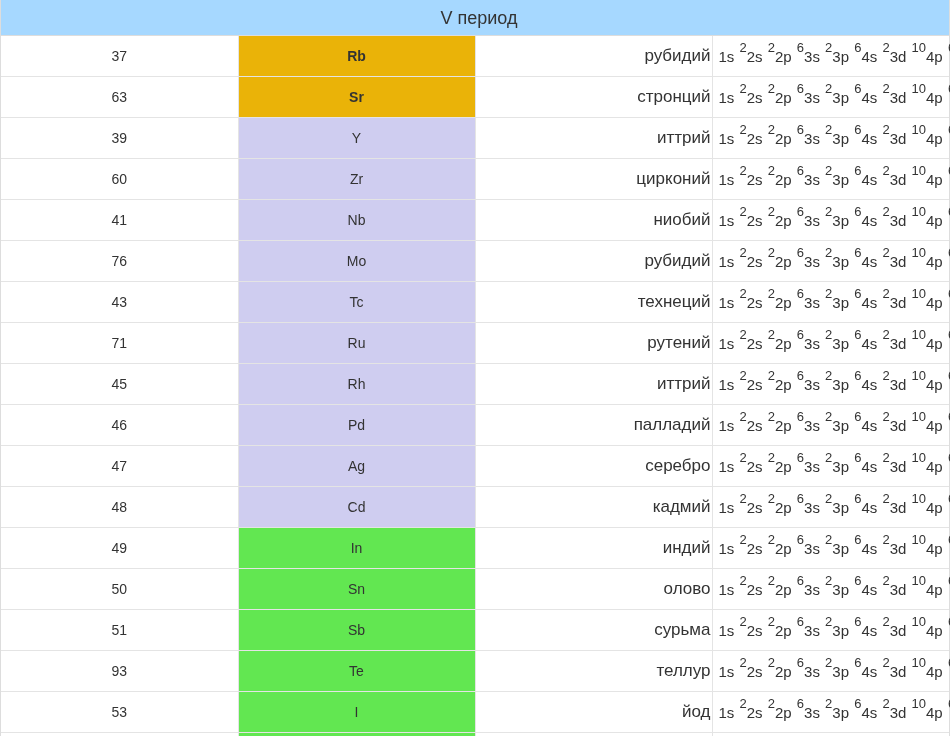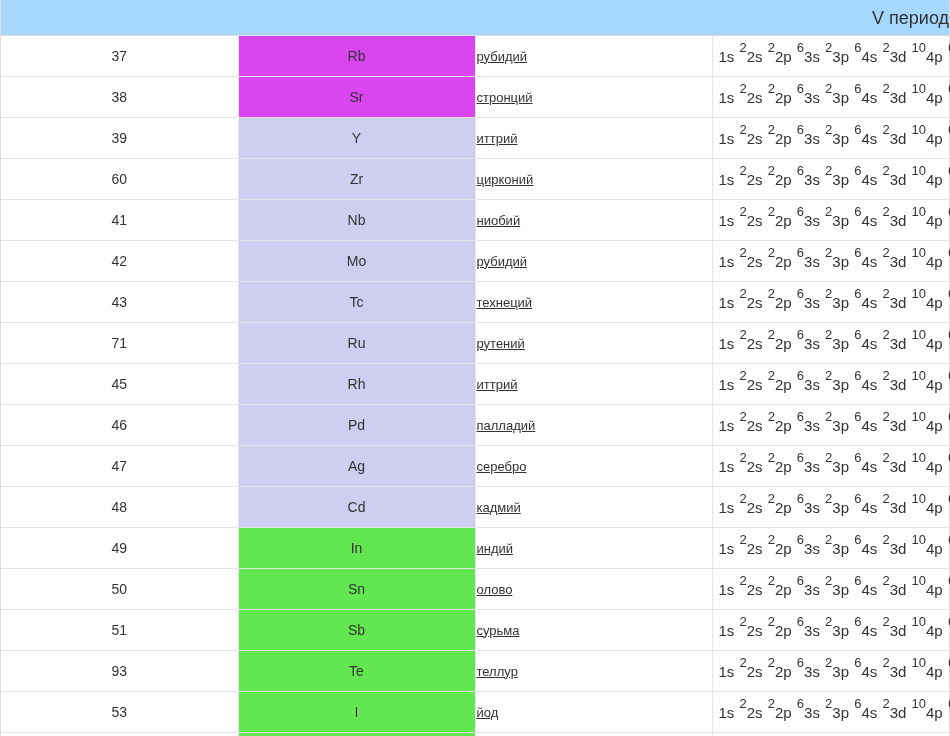--- a/index.html
+++ b/index.html
@@ -22,52 +22,50 @@
     border-collapse: collapse;
     table-layout: fixed;
   }
   th.header {
     background: #a6d8ff;
     font-weight: normal;
     font-size: 18px;
     padding: 8px 0 6px 8px;
     border-bottom: 1px solid #ddd;
     color: #333;
-    text-align: right;
   }
   td {
     border-bottom: 1px solid #e4e4e4;
     height: 38px;
     vertical-align: middle;
     font-size: 14px;
   }
   td.num {
     width: 115px;
     text-align: center;
     border-right: 1px solid #e4e4e4;
     margin-top: 15px;
   }
   td.sym {
     width: 130px;
     text-align: center;
     border-right: 1px solid #e4e4e4;
   }
   td.name {
     width: 130px;
-    text-align: left;
+    text-align: right;
     border-right: 1px solid #e4e4e4;
-    font-size: 13px;
-    text-decoration: underline;
+    font-size: 17px;
   }
   td.conf {
     padding-left: 6px;
     font-size: 15px;
     white-space: nowrap;
   }
-  .orange { background: #d946ef; }
+  .orange { background: #eab308; font-weight: bold; }
   .lilac  { background: #cfcdf0; }
   .green  { background: #62e751; }
   sup {
     font-size: 13px;
     line-height: 0;
     position: relative;
     top: -0.25em;
     margin-left: 1px;
     margin-right: 0px;
   }
@@ -83,21 +81,21 @@
       </tr>
     </thead>
     <tbody id="rows">
         <tr>
           <td class="num">37</td>
           <td class="sym orange">Rb</td>
           <td class="name">рубидий</td>
           <td class="conf">1s <sup>2</sup>2s <sup>2</sup>2p <sup>6</sup>3s <sup>2</sup>3p <sup>6</sup>4s <sup>2</sup>3d <sup>10</sup>4p <sup>6</sup>5s </td>
         </tr>
         <tr>
-          <td class="num">38</td>
+          <td class="num">63</td>
           <td class="sym orange">Sr</td>
           <td class="name">стронций</td>
           <td class="conf">1s <sup>2</sup>2s <sup>2</sup>2p <sup>6</sup>3s <sup>2</sup>3p <sup>6</sup>4s <sup>2</sup>3d <sup>10</sup>4p <sup>6</sup>5s </td>
         </tr>
         <tr>
           <td class="num">39</td>
           <td class="sym lilac">Y</td>
           <td class="name">иттрий</td>
           <td class="conf">1s <sup>2</sup>2s <sup>2</sup>2p <sup>6</sup>3s <sup>2</sup>3p <sup>6</sup>4s <sup>2</sup>3d <sup>10</sup>4p <sup>6</sup>5s 4d </td>
         </tr>
@@ -107,21 +105,21 @@
           <td class="name">цирконий</td>
           <td class="conf">1s <sup>2</sup>2s <sup>2</sup>2p <sup>6</sup>3s <sup>2</sup>3p <sup>6</sup>4s <sup>2</sup>3d <sup>10</sup>4p <sup>6</sup>5s 4d </td>
         </tr>
         <tr>
           <td class="num">41</td>
           <td class="sym lilac">Nb</td>
           <td class="name">ниобий</td>
           <td class="conf">1s <sup>2</sup>2s <sup>2</sup>2p <sup>6</sup>3s <sup>2</sup>3p <sup>6</sup>4s <sup>2</sup>3d <sup>10</sup>4p <sup>6</sup>5s 4d </td>
         </tr>
         <tr>
-          <td class="num">42</td>
+          <td class="num">76</td>
           <td class="sym lilac">Mo</td>
           <td class="name">рубидий</td>
           <td class="conf">1s <sup>2</sup>2s <sup>2</sup>2p <sup>6</sup>3s <sup>2</sup>3p <sup>6</sup>4s <sup>2</sup>3d <sup>10</sup>4p <sup>6</sup>5s 4d </td>
         </tr>
         <tr>
           <td class="num">43</td>
           <td class="sym lilac">Tc</td>
           <td class="name">технеций</td>
           <td class="conf">1s <sup>2</sup>2s <sup>2</sup>2p <sup>6</sup>3s <sup>2</sup>3p <sup>6</sup>4s <sup>2</sup>3d <sup>10</sup>4p <sup>6</sup>5s 4d </td>
         </tr>

